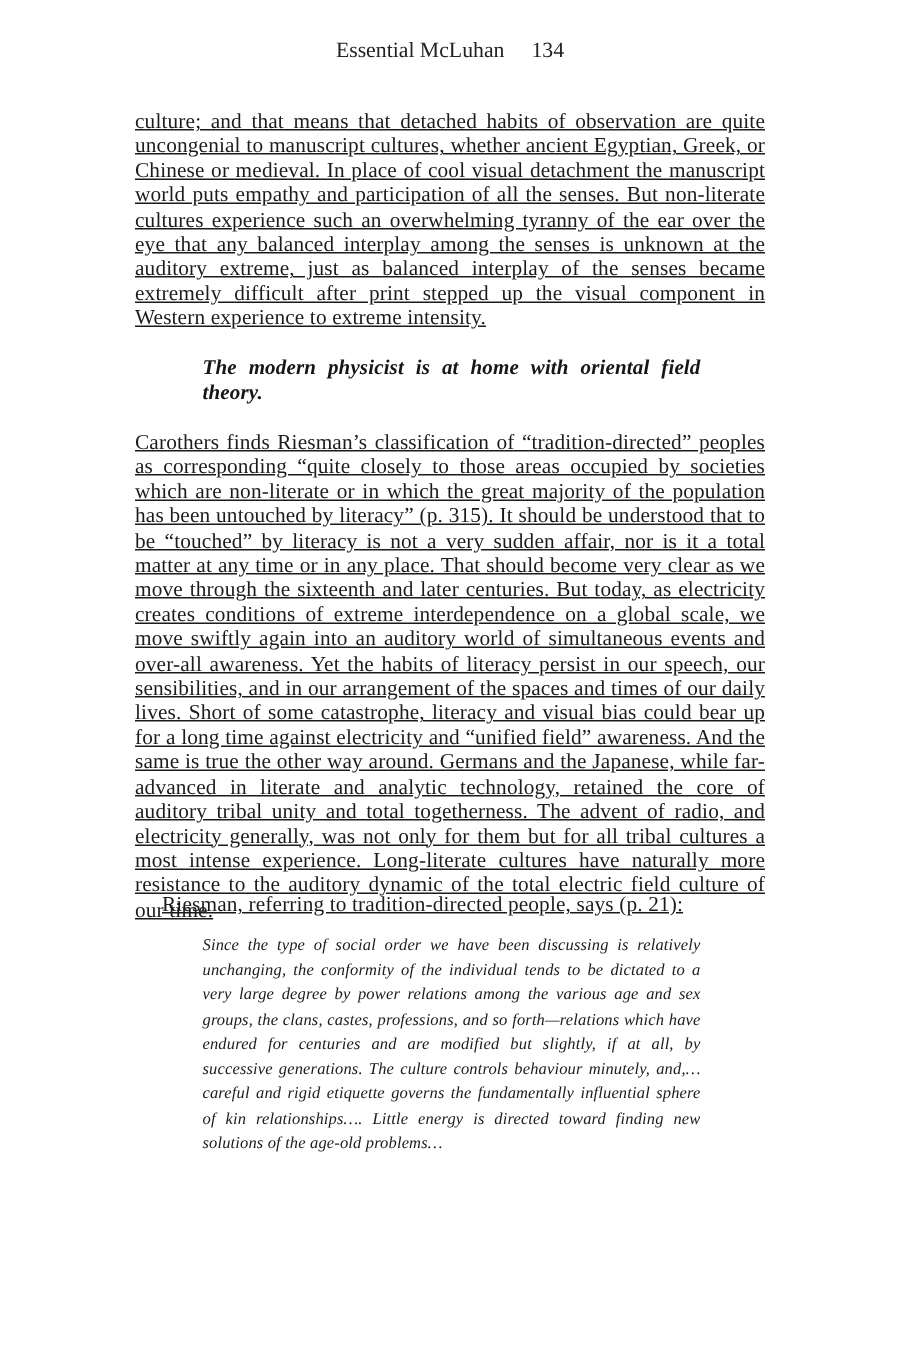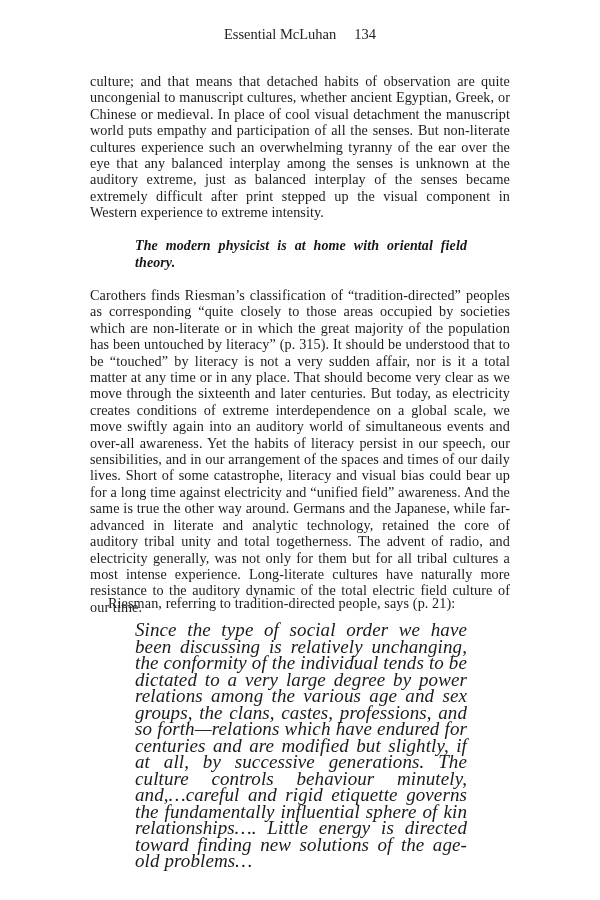--- a/index.html
+++ b/index.html
@@ -31,20 +31,21 @@
   .body-block {
     position: absolute;
     left: 90px;
     width: 420px;
     font-size: 14.2px;
     line-height: 16.4px;
     text-align: justify;
     text-justify: inter-word;
     color: #1b1b1b;
     letter-spacing: 0.1px;
+    text-decoration: underline;
   }
   .para-1 { top: 73px; }
   .para-2 { top: 287px; }
   .para-3 {
     top: 595px;
     text-indent: 18px;
     text-align: left;
   }
   .section-heading {
     position: absolute;
@@ -58,21 +59,21 @@
     text-align: justify;
     text-justify: inter-word;
     color: #161616;
     letter-spacing: 0.1px;
   }
   .block-quote {
     position: absolute;
     left: 135px;
     width: 332px;
     top: 622px;
-    font-size: 19px;
+    font-size: 11px;
     line-height: 16.5px;
     font-style: italic;
     text-align: justify;
     text-justify: inter-word;
     color: #1b1b1b;
     letter-spacing: 0.1px;
   }
 </style>
 </head>
 <body>

